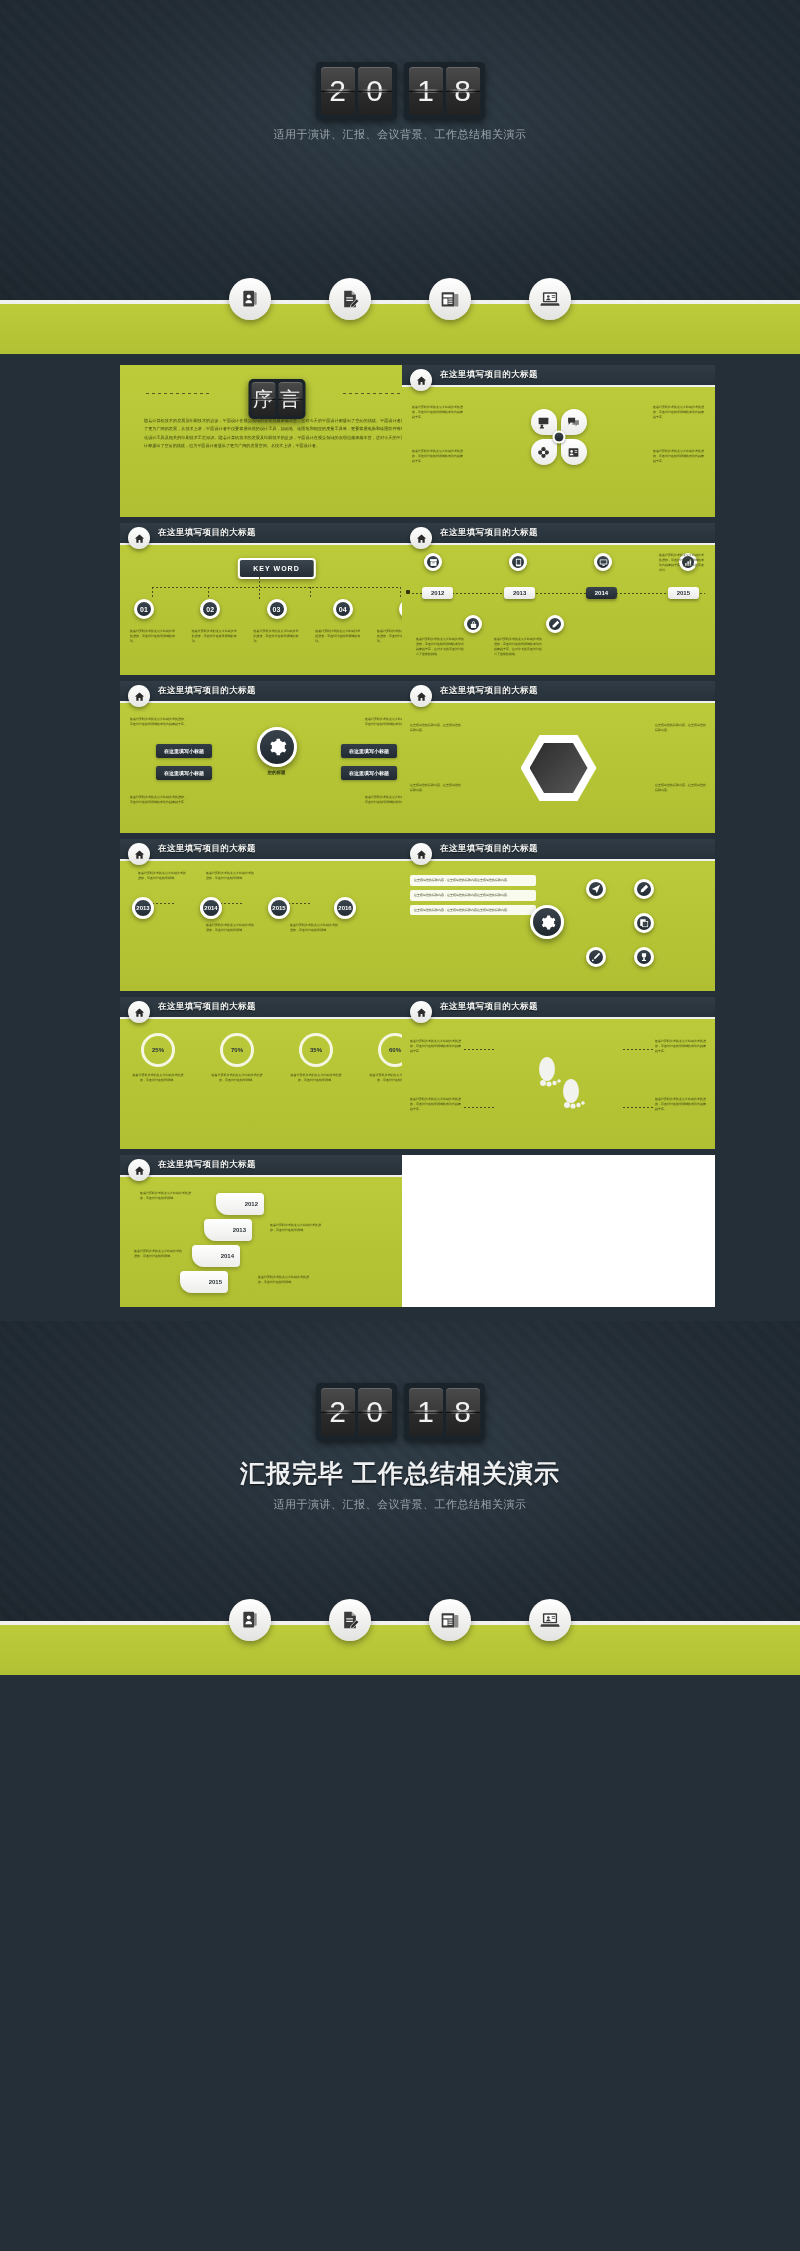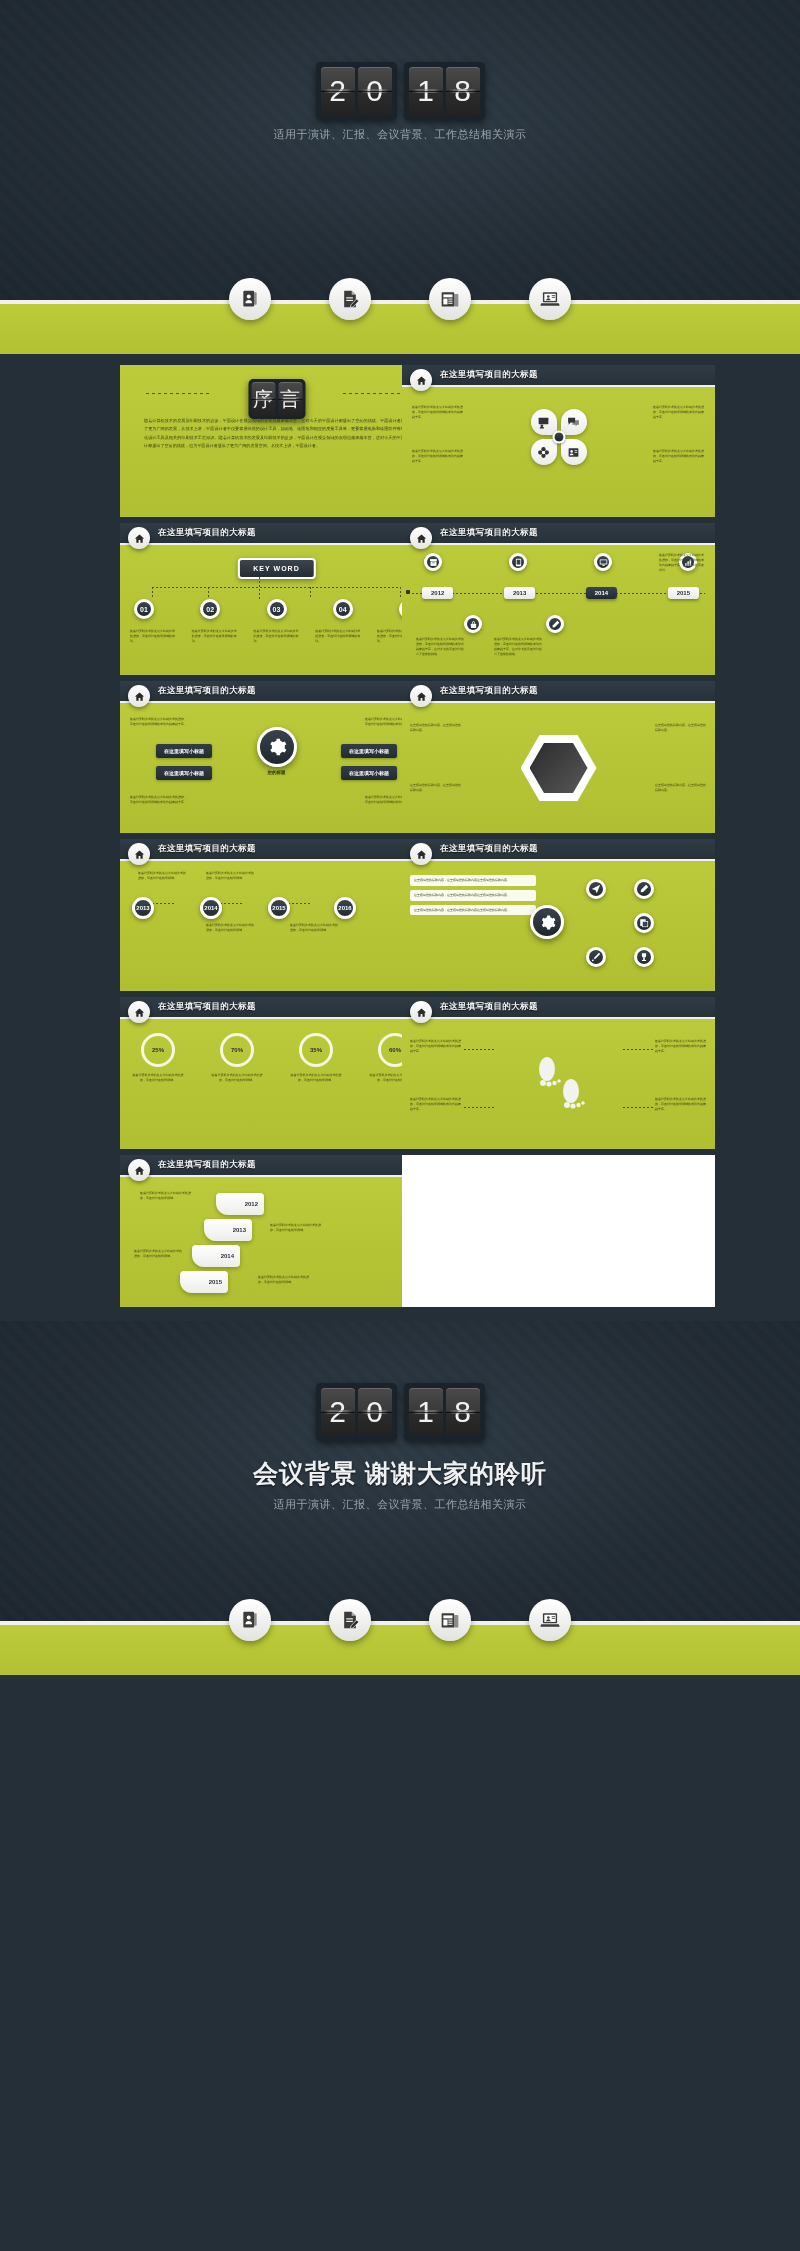--- a/index.html
+++ b/index.html
@@ -668,21 +668,21 @@
       <div class="flip">
         <div class="flip-group">
           <div class="flip-card">2</div>
           <div class="flip-card">0</div>
         </div>
         <div class="flip-group">
           <div class="flip-card">1</div>
           <div class="flip-card">8</div>
         </div>
       </div>
-      <div class="hero-title">会议背景  谢谢大家的聆听</div>
+      <div class="hero-title">汇报完毕  工作总结相关演示</div>
       <div class="hero-sub">适用于演讲、汇报、会议背景、工作总结相关演示</div>
     </div>
   </div>
 
   <div class="strip-wrap">
     <div class="icon-row">
       <div class="icon-circle">
         <svg viewBox="0 0 24 24">
             <rect x="4" y="2" width="13" height="19" rx="1.5"></rect>
             <rect x="17" y="4" width="3" height="15" rx="1" opacity=".55"></rect>

